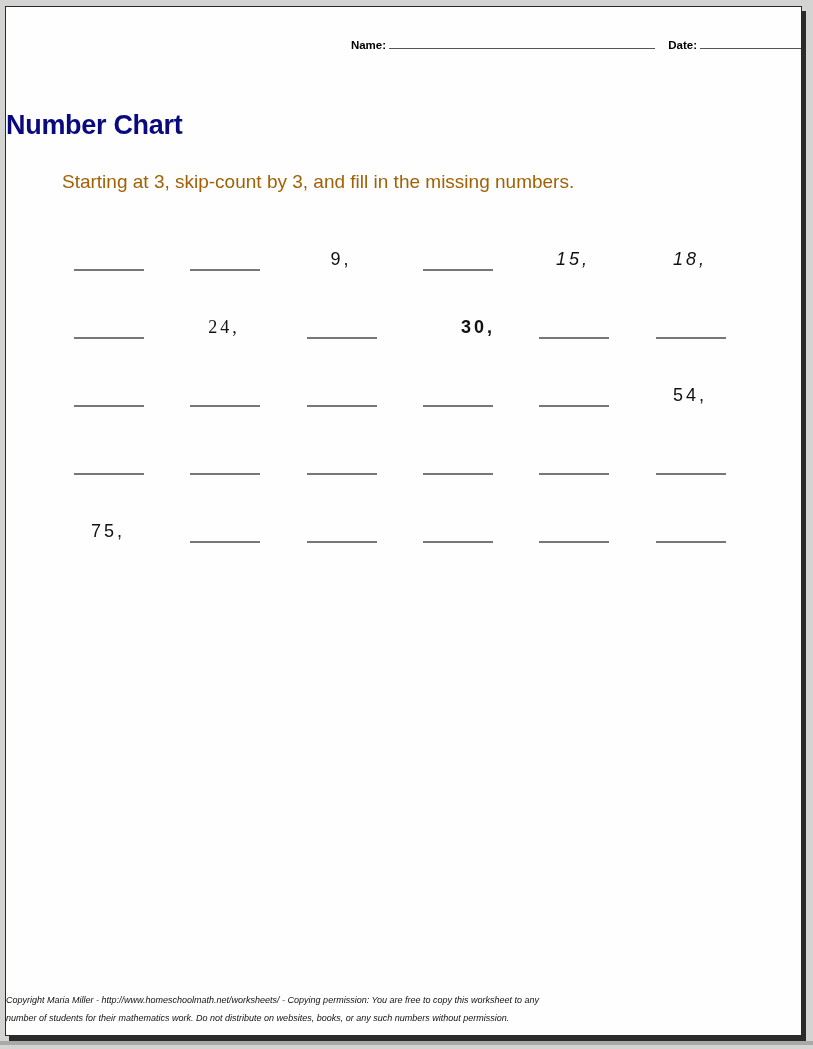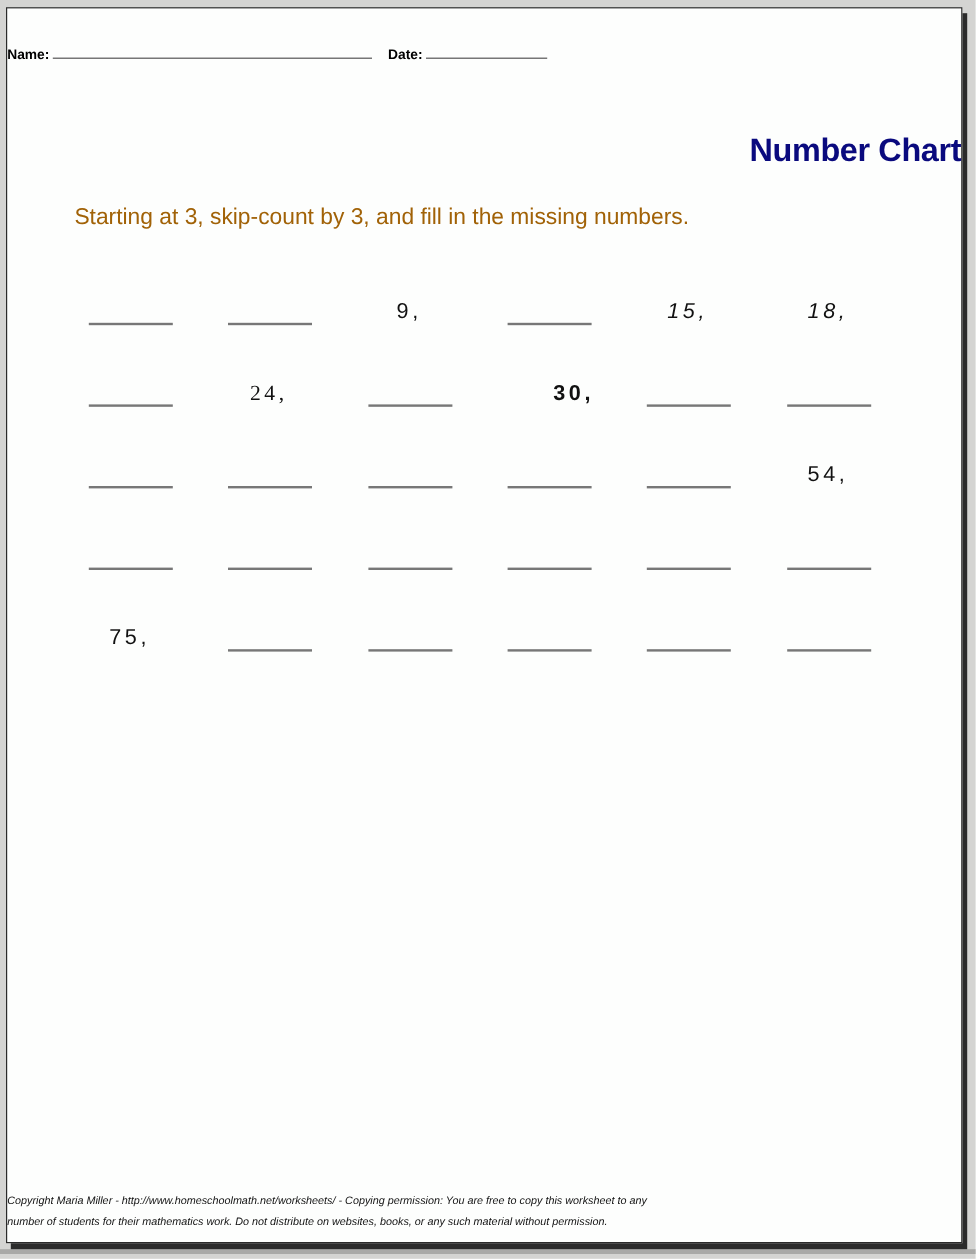--- a/index.html
+++ b/index.html
@@ -37,40 +37,40 @@
       background: #fdfefd;
       border: 1px solid #2a2a2a;
       font-family: "Liberation Sans", sans-serif;
       color: #000;
     }
     .header-line {
       position: absolute;
       top: 31px;
       left: 0;
       width: 795px;
-      text-align: left;
+      text-align: right;
       font-size: 11.5px;
       font-weight: bold;
       white-space: nowrap;
     }
     .header-line .blank {
       display: inline-block;
       border-bottom: 1px solid #555;
       height: 10px;
       vertical-align: baseline;
       margin-left: 3px;
     }
     .name-blank { width: 266px; margin-right: 10px; }
     .date-blank { width: 101px; }
     .title {
       position: absolute;
       top: 103px;
       left: 0;
       width: 795px;
-      text-align: right;
+      text-align: left;
       font-size: 27px;
       font-weight: bold;
       color: #0a0a7e;
       letter-spacing: -0.3px;
     }
     .instructions {
       position: absolute;
       top: 164px;
       left: 56px;
       font-size: 19px;
@@ -236,16 +236,16 @@
           <div class="blank-line"></div>
         </div>
         <div class="cell" style="left: 582px;">
           <div class="blank-line"></div>
         </div>
       </div>
     </div>
 
   <div class="footer">
     <div>Copyright Maria Miller - http://www.homeschoolmath.net/worksheets/ - Copying permission: You are free to copy this worksheet to any</div>
-    <div>number of students for their mathematics work. Do not distribute on websites, books, or any such material without permission.</div>
+    <div>number of students for their mathematics work. Do not distribute on websites, books, or any such numbers without permission.</div>
   </div>
 
 </div>
 
 </body></html>

